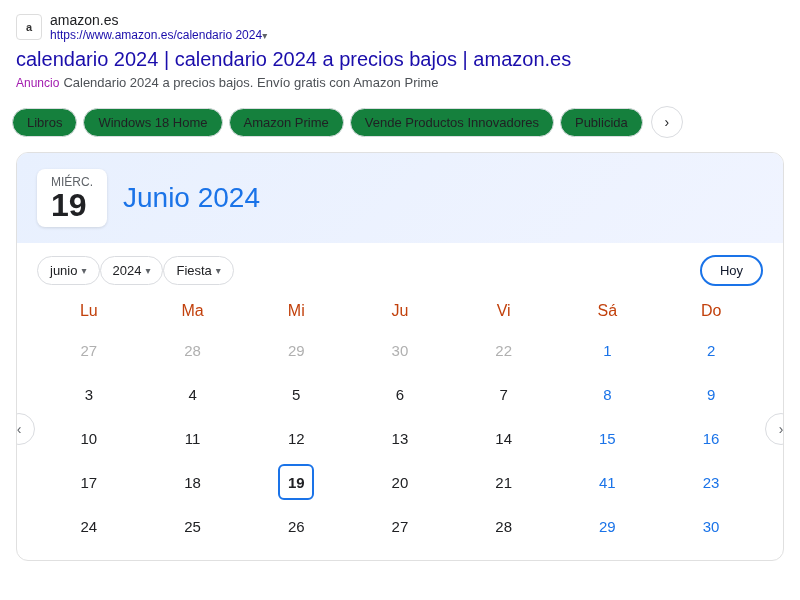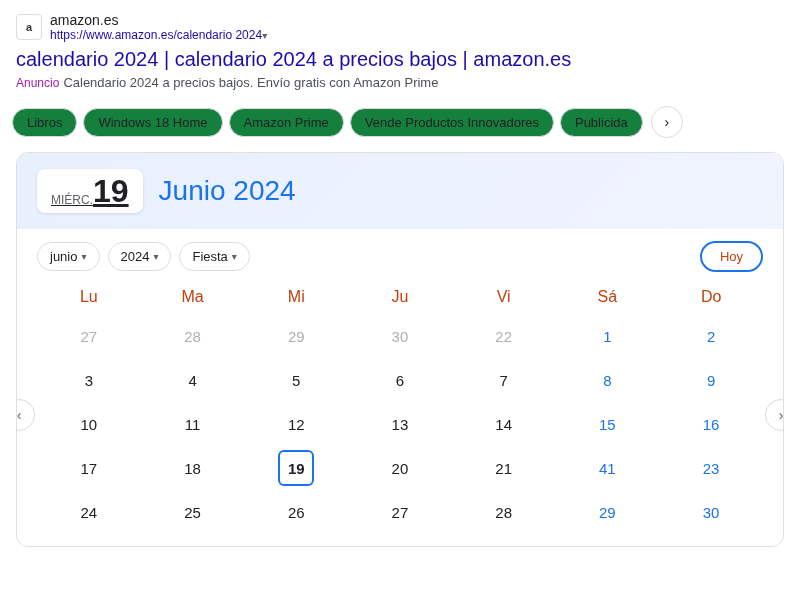--- a/index.html
+++ b/index.html
@@ -117,27 +117,27 @@
 
     .calendar-header {
       display: flex;
       align-items: center;
       padding: 16px 20px;
       background: linear-gradient(135deg, #e8f0fe 0%, #f0f4ff 100%);
       gap: 16px;
     }
     .date-box {
       display: flex;
-      align-items: flex-end;
+      flex-direction: column;
+      align-items: flex-start;
       background: #fff;
       border-radius: 8px;
       padding: 6px 14px;
       min-width: 70px;
       box-shadow: 0 1px 3px rgba(0,0,0,0.12);
-      text-decoration: underline;
     }
     .date-box-day {
       font-size: 12px;
       color: #5f6368;
       text-transform: uppercase;
       font-weight: 500;
     }
     .date-box-num {
       font-size: 32px;
       font-weight: 700;
@@ -148,21 +148,20 @@
       font-size: 28px;
       font-weight: 400;
       color: #1a73e8;
     }
 
     
     .calendar-controls {
       display: flex;
       align-items: center;
       padding: 12px 20px;
-      gap: 8px;
     }
     .dropdown-btn {
       display: inline-flex;
       align-items: center;
       gap: 4px;
       padding: 6px 12px;
       border: 1px solid #dadce0;
       border-radius: 20px;
       font-size: 13px;
       color: #202124;
@@ -172,21 +171,21 @@
     .dropdown-arrow {
       font-size: 10px;
       color: #5f6368;
     }
     .today-btn {
       margin-left: auto;
       padding: 6px 18px;
       border: 2px solid #1a73e8;
       border-radius: 20px;
       font-size: 13px;
-      color: #c2410c;
+      color: #0f172a;
       background: #fff;
       cursor: pointer;
       font-weight: 500;
     }
 
     
     .calendar-body {
       position: relative;
       padding: 0 20px 12px;
     }

